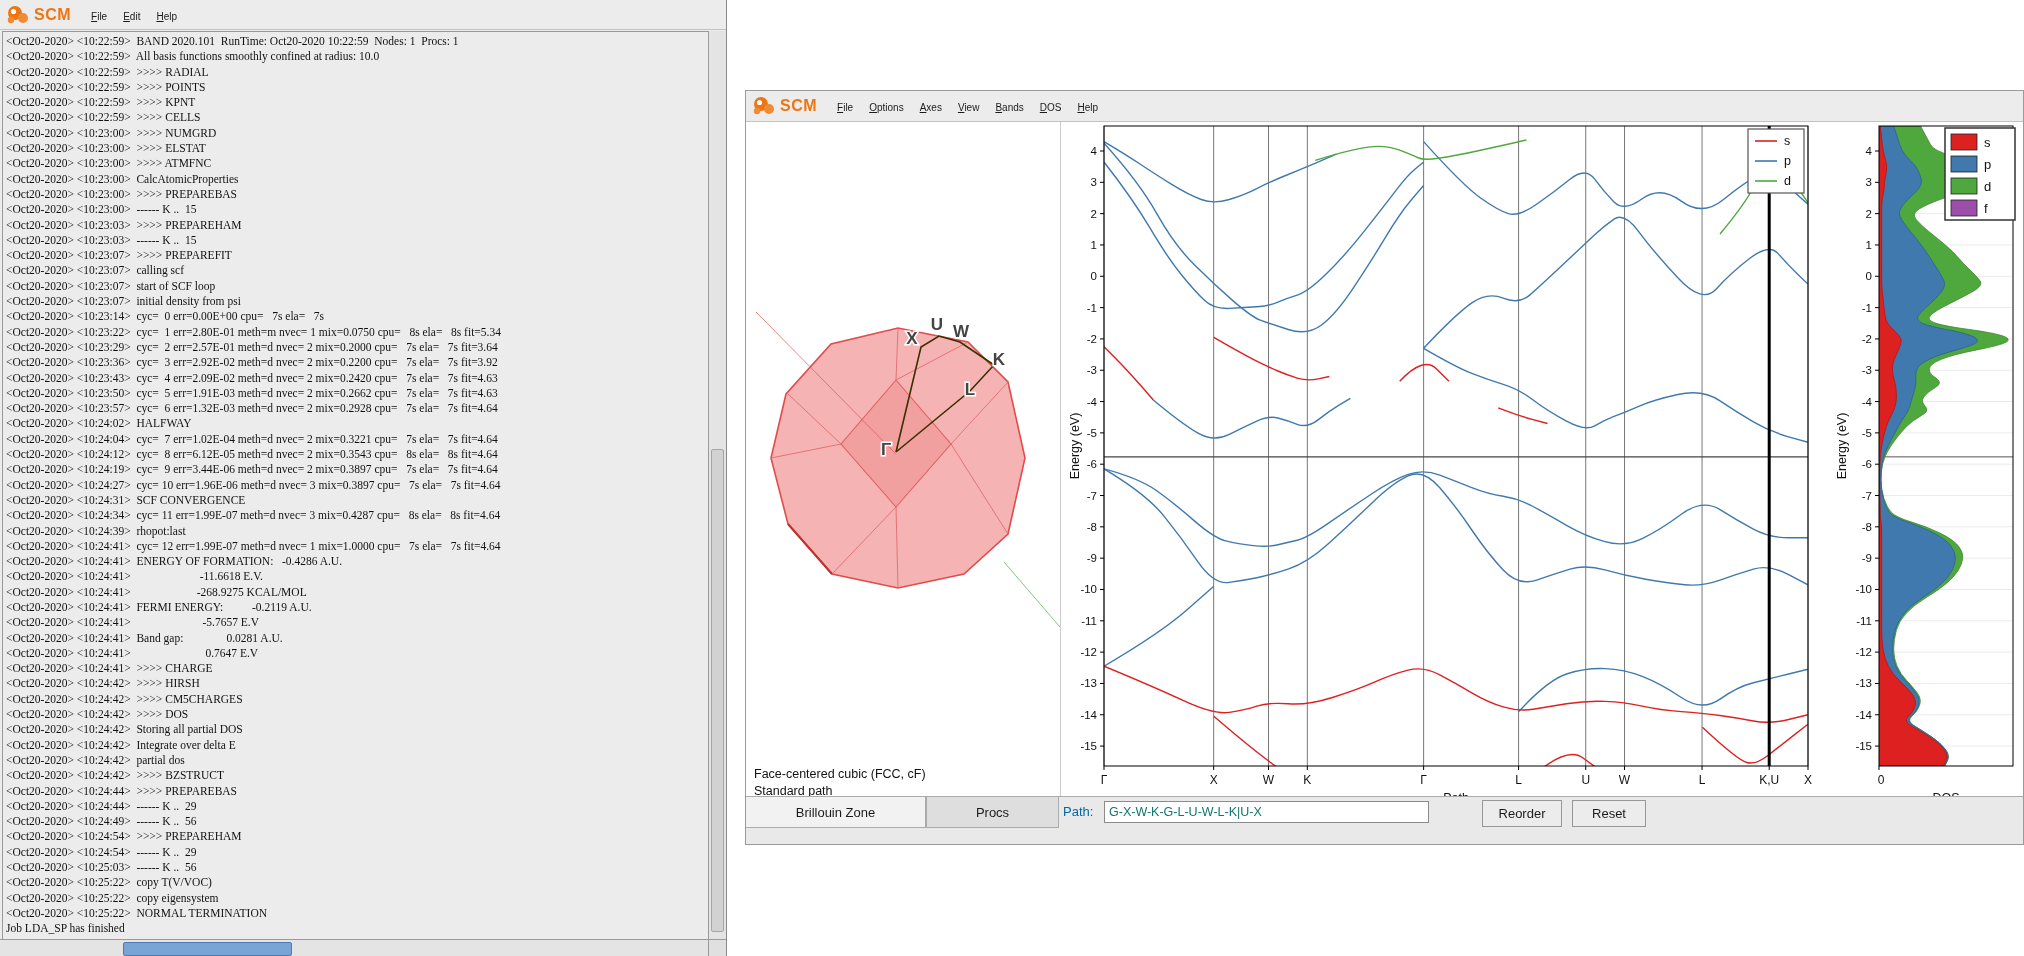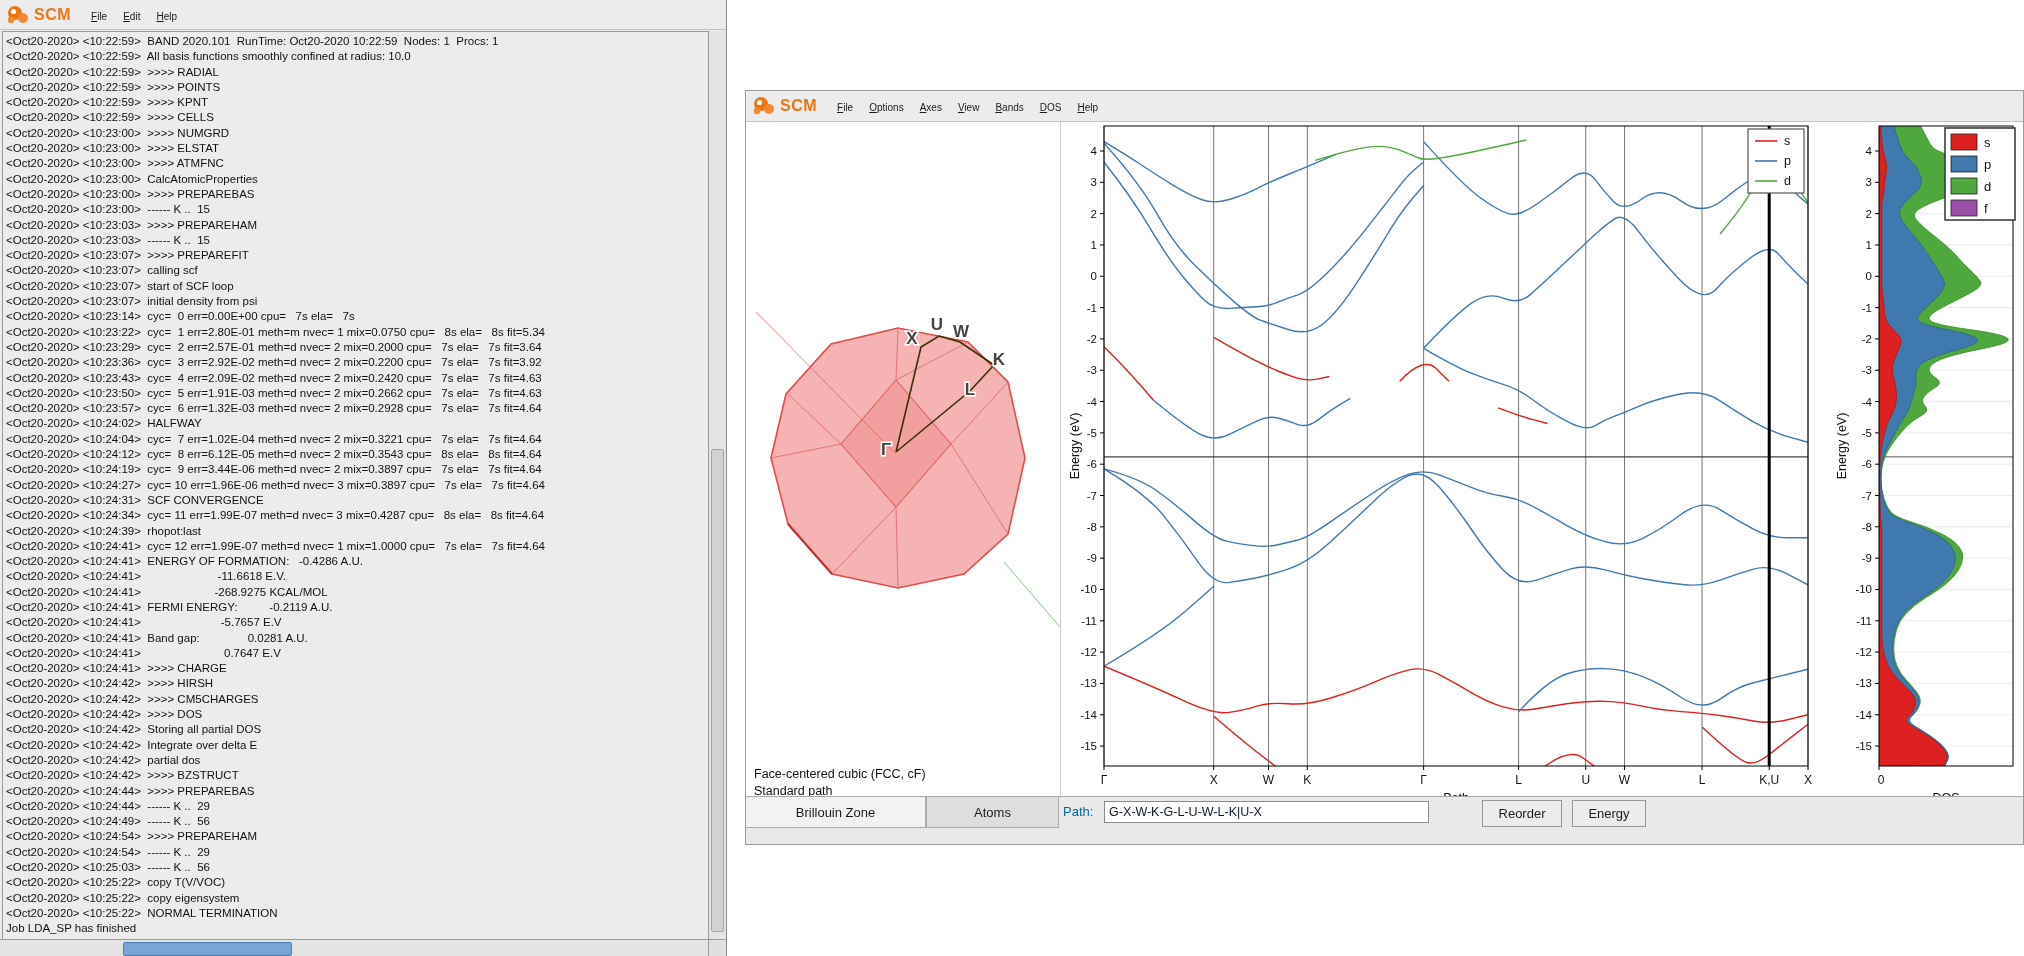--- a/index.html
+++ b/index.html
@@ -9,21 +9,21 @@
            border-bottom:1px solid #c2c2c2;display:flex;align-items:center;gap:2px;padding-left:6px;box-sizing:border-box;}
   .scm-logo{display:flex;align-items:center;margin-right:10px;}
   .scm-logo svg{display:block;}
   .scm-logo .scm-text{color:#ee7612;font-weight:bold;font-size:16px;letter-spacing:0.5px;margin-left:2px;}
   .menu-item{font-size:10px;color:#1b1b1b;padding:4px 8px;cursor:default;}
   .menu-item u{text-decoration:underline;}
   
   #left-window{left:0;top:0;width:727px;height:956px;border-right:1px solid #8a8a8a;}
   #log-area{position:absolute;left:2px;top:31px;width:707px;height:908px;background:#ececec;
             border:1px solid #9a9a9a;border-right:none;overflow:hidden;}
-  #log-pre{margin:0;padding:2px 0 0 3px;font-family:Liberation Sans, sans-serif;
+  #log-pre{margin:0;padding:2px 0 0 3px;font-family:Liberation Serif, serif;
            font-size:11.5px;line-height:15.3px;color:#111;white-space:pre;}
   .vscroll{position:absolute;right:0;top:31px;width:18px;height:908px;background:#e4e4e4;
            border-left:1px solid #9a9a9a;box-sizing:border-box;}
   .vscroll-thumb{position:absolute;left:2px;right:2px;top:46%;height:53%;background:#d2d2d2;
            border:1px solid #a5a5a5;border-radius:2px;}
   .hscroll{position:absolute;left:0;bottom:0;width:709px;height:17px;background:#e4e4e4;
            border-top:1px solid #9a9a9a;box-sizing:border-box;}
   .hscroll-thumb{position:absolute;left:123px;top:2px;width:167px;height:12px;background:#78a5d6;
            border:1px solid #4f7cb0;border-radius:2px;}
   .scroll-corner{position:absolute;right:0;bottom:0;width:18px;height:17px;background:#e0e0e0;
@@ -36,21 +36,21 @@
   #pane-divider{position:absolute;left:314px;top:0;width:1px;height:692px;background:#cccccc;}
   
   #bottom-bar{position:absolute;left:0;bottom:0;width:1277px;height:48px;background:#e9e9e9;
               border-top:1px solid #ababab;box-sizing:border-box;}
   .tab{position:absolute;top:0;height:31px;box-sizing:border-box;display:flex;align-items:center;
        justify-content:center;font-size:13px;color:#1b1b1b;border:1px solid #ababab;border-top:none;}
   #tab-bz{left:0;width:180px;background:#f2f2f2;border-left:none;}
   #tab-atoms{left:180px;width:133px;background:#dedede;}
   #path-label{position:absolute;left:317px;top:7px;font-size:13px;color:#0369a1;}
   #path-input{position:absolute;left:358px;top:4px;width:325px;height:22px;box-sizing:border-box;
-              border:1px solid #8b8b8b;background:#ffffff;font-size:12.5px;color:#0f172a;padding:0 4px;
+              border:1px solid #8b8b8b;background:#ffffff;font-size:12.5px;color:#0f766e;padding:0 4px;
               font-family:"Liberation Sans",sans-serif;}
   .bb-button{position:absolute;top:3px;height:25px;background:#ececec;border:1px solid #979797;
              font-size:13px;color:#1b1b1b;display:flex;align-items:center;justify-content:center;margin-left:36px;}
   #reorder-btn{left:700px;width:78px;}
   #reset-btn{left:790px;width:72px;}
   svg text{font-family:"Liberation Sans","DejaVu Sans",sans-serif;}
 </style>
 </head>
 <body>
 
@@ -375,19 +375,19 @@
         <text x="923" y="47" font-size="13" fill="#111">p</text>
         <rect x="890" y="56" width="26" height="16" fill="#4fa83d" stroke="#222" stroke-width="0.8"></rect>
         <text x="923" y="69" font-size="13" fill="#111">d</text>
         <rect x="890" y="78" width="26" height="16" fill="#9b4fa8" stroke="#222" stroke-width="0.8"></rect>
         <text x="923" y="91" font-size="13" fill="#111">f</text>
       </svg>
   </div>
 
   <div id="bottom-bar">
     <div class="tab" id="tab-bz">Brillouin Zone</div>
-    <div class="tab" id="tab-atoms">Atoms</div>
+    <div class="tab" id="tab-atoms">Procs</div>
     <span id="path-label">Path:</span>
     <input id="path-input" value="G-X-W-K-G-L-U-W-L-K|U-X" style="">
     <div class="bb-button" id="reorder-btn">Reorder</div>
-    <div class="bb-button" id="reset-btn">Energy</div>
+    <div class="bb-button" id="reset-btn">Reset</div>
   </div>
 </div>
 
 </body></html>

